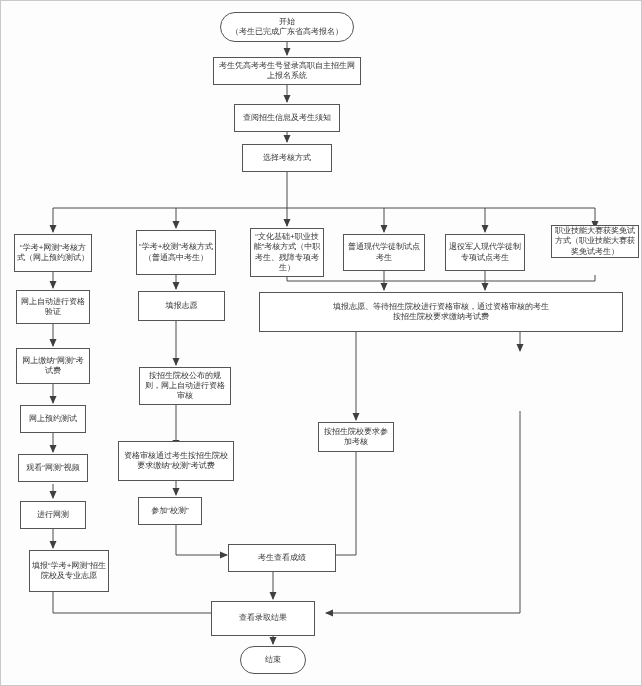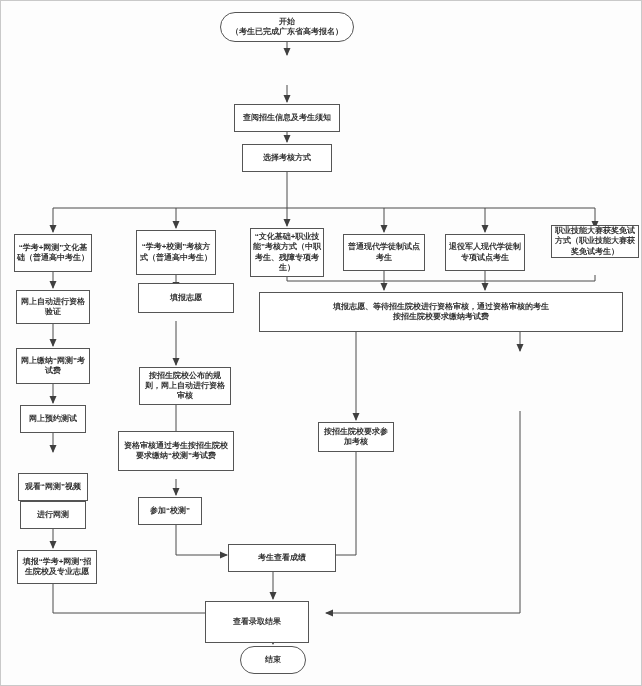--- a/index.html
+++ b/index.html
@@ -25,21 +25,20 @@
     border:1px solid #555555;
     color:#333333;
     font-size:8px;
     line-height:1.28;
     display:flex;
     align-items:center;
     justify-content:center;
     text-align:center;
     white-space:pre-line;
     padding:13px 2px;
-    font-weight:bold;
   }
   .stadium{
     border-radius:15px;
   }
 </style>
 </head>
 <body>
 
 <div id="canvas">
 
@@ -88,44 +87,45 @@
       <path d="M272 569 L272 598" marker-end="url(#arw)"></path>
 
       <path d="M52 583 L52 612 L219 612" marker-end="url(#arw)"></path>
       <path d="M519 410 L519 612 L325 612" marker-end="url(#arw)"></path>
       <path d="M272 627 L272 643" marker-end="url(#arw)"></path>
     </g>
   </svg>
 
   <div class="node stadium" style="left:219px;top:11px;width:134px;height:30px">开始
 （考生已完成广东省高考报名）</div>
+  <div class="node" style="left:212px;top:56px;width:148px;height:28px">考生凭高考考生号登录高职自主招生网上报名系统</div>
   <div class="node" style="left:233px;top:103px;width:106px;height:22px">查阅招生信息及考生须知</div>
   <div class="node" style="left:241px;top:143px;width:90px;height:21px">选择考核方式</div>
 
-  <div class="node" style="left:13px;top:233px;width:78px;height:38px">“学考+网测”文化基础（普通高中考生）</div>
+  <div class="node" style="left:13px;top:233px;width:78px;height:38px">“学考+网测”考核方式（网上预约测试）</div>
   <div class="node" style="left:135px;top:229px;width:80px;height:45px">“学考+校测”考核方式（普通高中考生）</div>
   <div class="node" style="left:249px;top:227px;width:74px;height:49px">“文化基础+职业技能”考核方式（中职考生、残障专项考生）</div>
   <div class="node" style="left:342px;top:233px;width:82px;height:37px">普通现代学徒制试点考生</div>
   <div class="node" style="left:444px;top:233px;width:80px;height:37px">退役军人现代学徒制专项试点考生</div>
   <div class="node" style="left:550px;top:224px;width:88px;height:33px">职业技能大赛获奖免试方式（职业技能大赛获奖免试考生）</div>
 
   <div class="node" style="left:15px;top:289px;width:74px;height:34px">网上自动进行资格验证</div>
   <div class="node" style="left:15px;top:347px;width:74px;height:36px">网上缴纳“网测”考试费</div>
   <div class="node" style="left:19px;top:404px;width:66px;height:26px">网上预约测试</div>
-  <div class="node" style="left:17px;top:472px;width:70px;height:20px">观看“网测”视频</div>
+  <div class="node" style="left:17px;top:453px;width:70px;height:20px">观看“网测”视频</div>
   <div class="node" style="left:19px;top:500px;width:66px;height:28px">进行网测</div>
-  <div class="node" style="left:16px;top:549px;width:80px;height:34px">填报“学考+网测”招生院校及专业志愿</div>
+  <div class="node" style="left:28px;top:549px;width:80px;height:42px">填报“学考+网测”招生院校及专业志愿</div>
 
-  <div class="node" style="left:137px;top:282px;width:96px;height:30px">填报志愿</div>
+  <div class="node" style="left:137px;top:290px;width:87px;height:30px">填报志愿</div>
   <div class="node" style="left:138px;top:366px;width:92px;height:38px">按招生院校公布的规则，网上自动进行资格审核</div>
-  <div class="node" style="left:117px;top:430px;width:116px;height:40px">资格审核通过考生按招生院校要求缴纳“校测”考试费</div>
+  <div class="node" style="left:117px;top:440px;width:116px;height:40px">资格审核通过考生按招生院校要求缴纳“校测”考试费</div>
   <div class="node" style="left:137px;top:496px;width:64px;height:28px">参加“校测”</div>
 
   <div class="node" style="left:258px;top:291px;width:364px;height:40px">填报志愿、等待招生院校进行资格审核，通过资格审核的考生
 按招生院校要求缴纳考试费</div>
 
   <div class="node" style="left:317px;top:421px;width:76px;height:30px">按招生院校要求参加考核</div>
 
   <div class="node" style="left:227px;top:543px;width:108px;height:26px">考生查看成绩</div>
-  <div class="node" style="left:204px;top:600px;width:104px;height:42px">查看录取结果</div>
+  <div class="node" style="left:210px;top:600px;width:104px;height:35px">查看录取结果</div>
   <div class="node stadium" style="left:239px;top:645px;width:66px;height:26px">结束</div>
 
 </div>
 
 </body></html>

